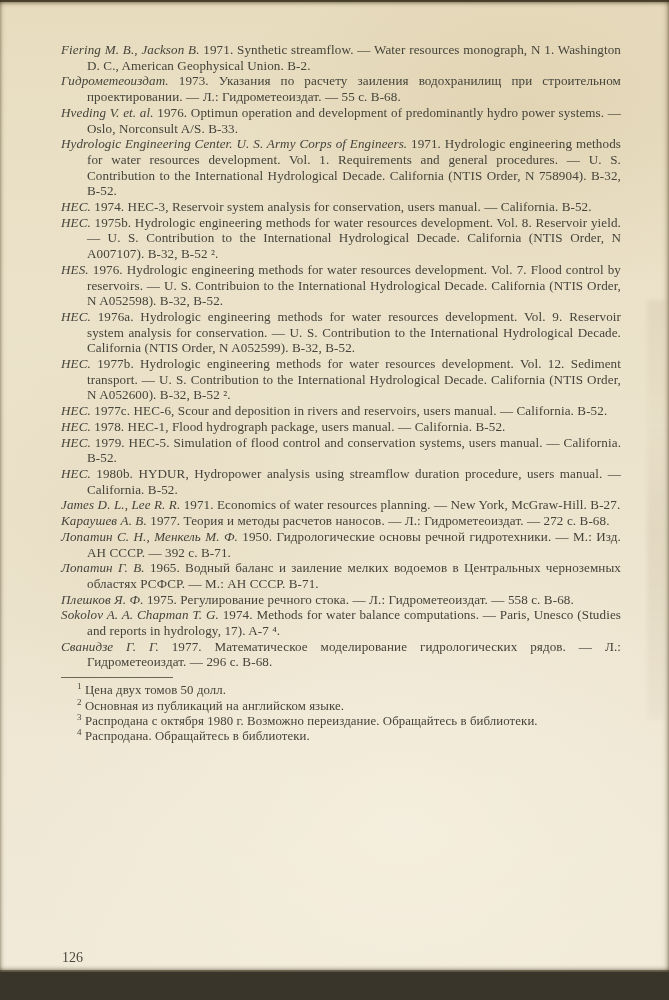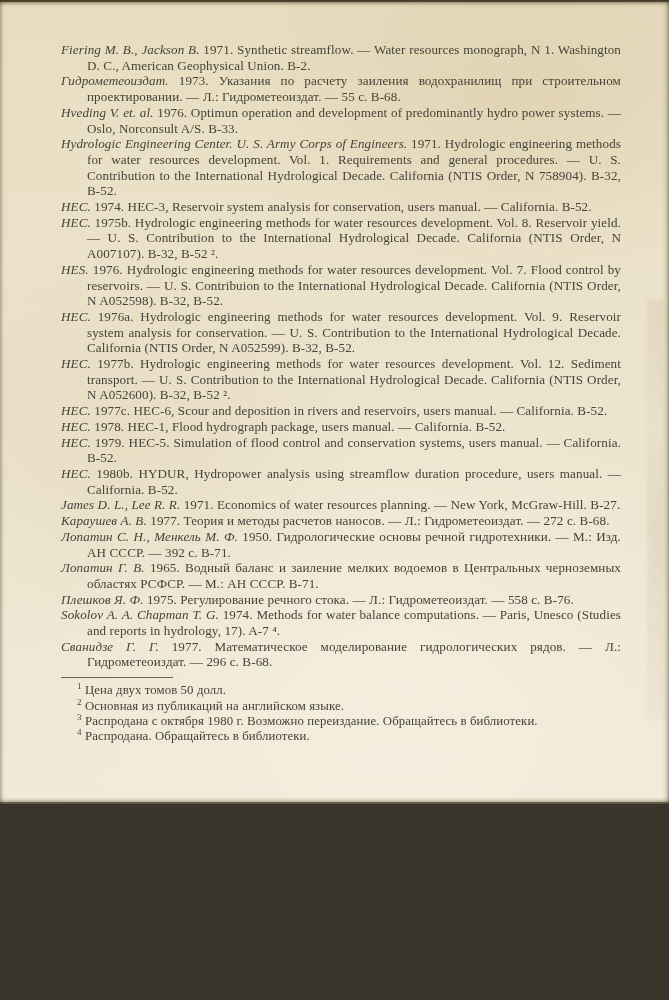--- a/index.html
+++ b/index.html
@@ -3,21 +3,21 @@
 <meta charset="utf-8">
 <style>
   html, body {
     margin: 0;
     padding: 0;
     background: #3a352a;
   }
   .page {
     position: relative;
     width: 669px;
-    height: 804px;
+    height: 972px;
     margin: 0 auto;
     overflow: hidden;
     font-family: "Liberation Serif", "DejaVu Serif", serif;
     color: #45433a;
     background:
       radial-gradient(ellipse 420px 260px at 78% 12%, rgba(205,185,140,0.28), transparent 70%),
       radial-gradient(ellipse 380px 300px at 18% 55%, rgba(210,192,150,0.18), transparent 70%),
       radial-gradient(ellipse 500px 380px at 60% 85%, rgba(248,242,228,0.55), transparent 75%),
       linear-gradient(180deg, #e7dcbe 0%, #eae0c6 18%, #ece3cc 45%, #efe7d3 75%, #f1ead9 100%);
     box-shadow:
@@ -114,21 +114,21 @@
         <p class="entry"><span class="author">HEC.</span> <span>1976a. Hydrologic engineering methods for water resources development. Vol. 9. Reservoir system analysis for conservation. — U. S. Contribution to the International Hydrological Decade. California (NTIS Order, N A052599). B-32, B-52.</span></p>
         <p class="entry"><span class="author">HEC.</span> <span>1977b. Hydrologic engineering methods for water resources development. Vol. 12. Sediment transport. — U. S. Contribution to the International Hydrological Decade. California (NTIS Order, N A052600). B-32, B-52 ².</span></p>
         <p class="entry"><span class="author">HEC.</span> <span>1977c. HEC-6, Scour and deposition in rivers and reservoirs, users manual. — California. B-52.</span></p>
         <p class="entry"><span class="author">HEC.</span> <span>1978. HEC-1, Flood hydrograph package, users manual. — California. B-52.</span></p>
         <p class="entry"><span class="author">HEC.</span> <span>1979. HEC-5. Simulation of flood control and conservation systems, users manual. — California. B-52.</span></p>
         <p class="entry"><span class="author">HEC.</span> <span>1980b. HYDUR, Hydropower analysis using streamflow duration procedure, users manual. — California. B-52.</span></p>
         <p class="entry"><span class="author">James D. L., Lee R. R.</span> <span>1971. Economics of water resources planning. — New York, McGraw-Hill. B-27.</span></p>
         <p class="entry"><span class="author">Караушев А. В.</span> <span>1977. Теория и методы расчетов наносов. — Л.: Гидрометеоиздат. — 272 с. B-68.</span></p>
         <p class="entry"><span class="author">Лопатин С. Н., Менкель М. Ф.</span> <span>1950. Гидрологические основы речной гидротехники. — М.: Изд. АН СССР. — 392 с. B-71.</span></p>
         <p class="entry"><span class="author">Лопатин Г. В.</span> <span>1965. Водный баланс и заиление мелких водоемов в Центральных черноземных областях РСФСР. — М.: АН СССР. B-71.</span></p>
-        <p class="entry"><span class="author">Плешков Я. Ф.</span> <span>1975. Регулирование речного стока. — Л.: Гидрометеоиздат. — 558 с. B-76.</span></p>
+        <p class="entry"><span class="author">Плешков Я. Ф.</span> <span>1975. Регулирование речного стока. — Л.: Гидрометеоиздат. — 558 с. B-68.</span></p>
         <p class="entry"><span class="author">Sokolov A. A. Chapman T. G.</span> <span>1974. Methods for water balance computations. — Paris, Unesco (Studies and reports in hydrology, 17). A-7 ⁴.</span></p>
         <p class="entry"><span class="author">Сванидзе Г. Г.</span> <span>1977. Математическое моделирование гидрологических рядов. — Л.: Гидрометеоиздат. — 296 с. B-68.</span></p>
       </div>
 
     <div class="footnote-rule"></div>
 
     <div id="footnote-list" class="footnotes">
         <p class="footnote"><sup>1</sup> <span>Цена двух томов 50 долл.</span></p>
         <p class="footnote"><sup>2</sup> <span>Основная из публикаций на английском языке.</span></p>
         <p class="footnote"><sup>3</sup> <span>Распродана с октября 1980 г. Возможно переиздание. Обращайтесь в библиотеки.</span></p>

